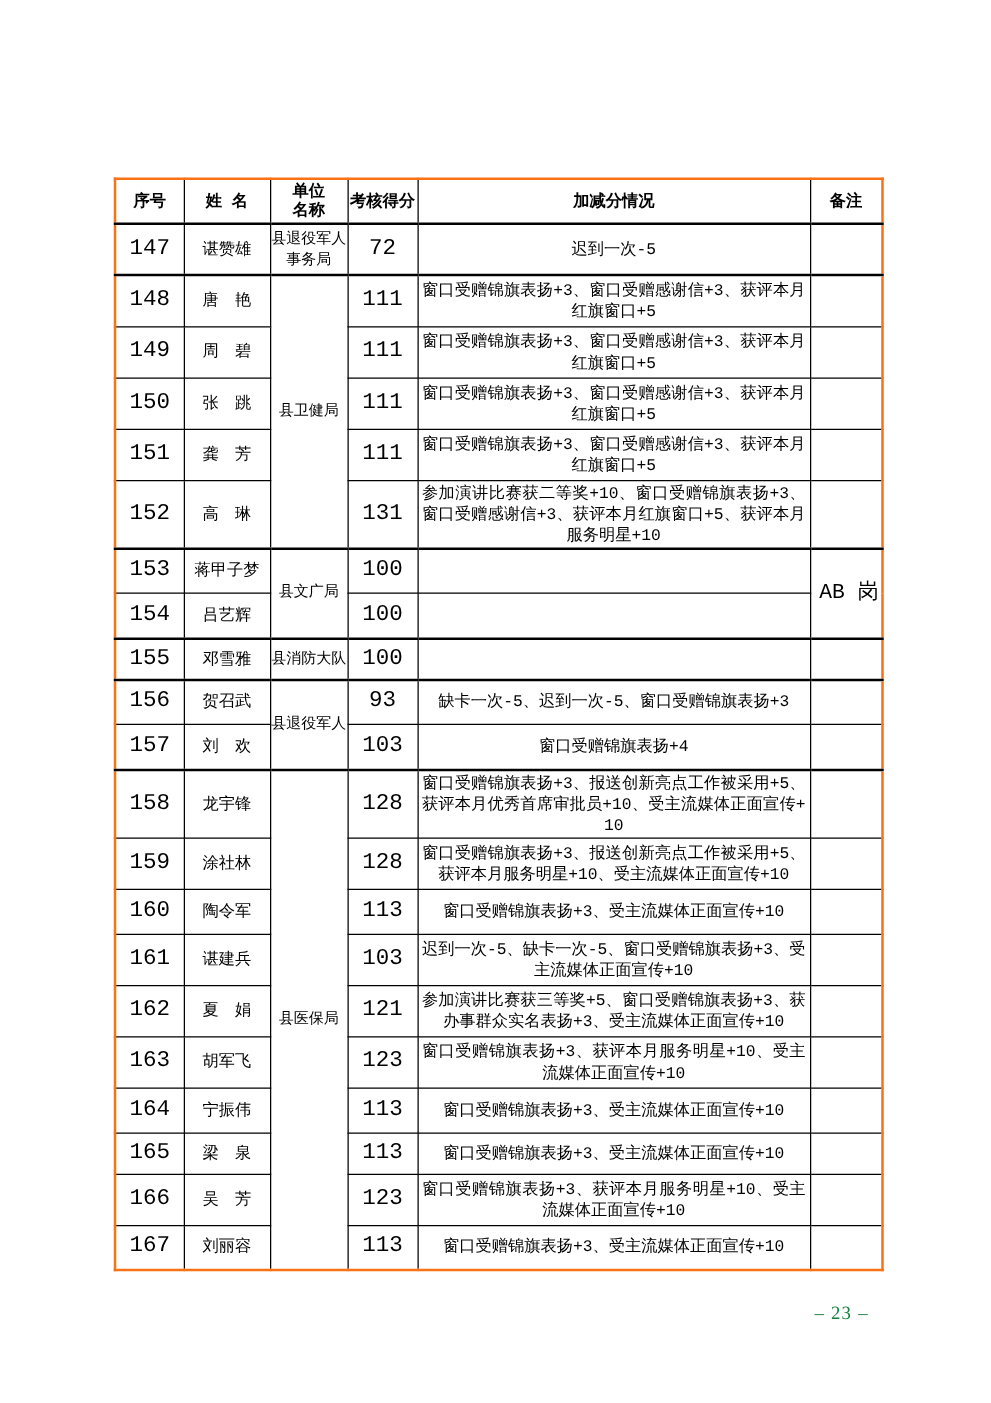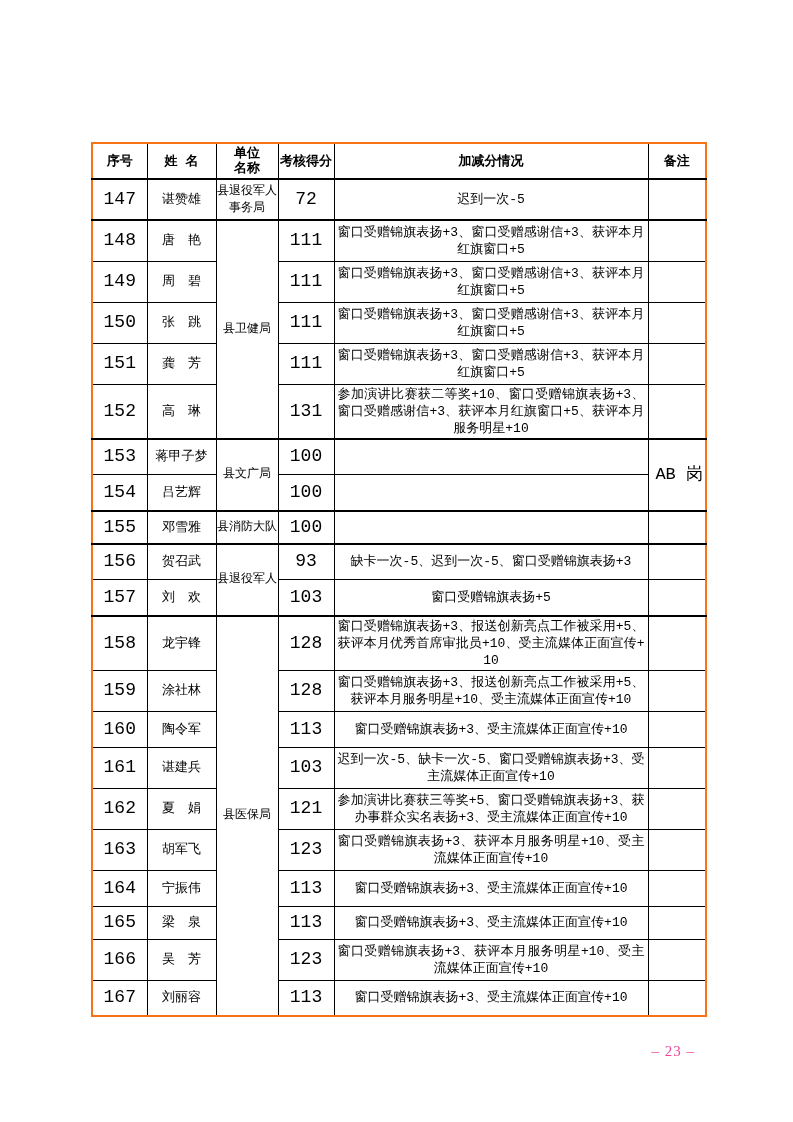--- a/index.html
+++ b/index.html
@@ -33,21 +33,21 @@
   tr.g td{border-top:2px solid #000;}
   td.unit{font-size:12px;padding:1px 0;white-space:pre-line;}
   td.adjust{
     text-align:justify;text-align-last:center;
     padding:1px 3px;
   }
   td.score,td.seq{font-size:18px;}
   td.remark{font-size:17px;text-align:right;}
   .pagenum{
     position:absolute;top:1043px;right:98px;
-    font-size:15px;letter-spacing:1px;color:#ec4899;
+    font-size:15px;letter-spacing:1px;color:#15803d;
   }
 </style>
 </head>
 <body>
 
 <div class="sheet">
 
   <table class="assess">
     <colgroup>
       <col style="width:55px">
@@ -141,21 +141,21 @@
         <td class="name">贺召武</td>
         <td class="unit" rowspan="2">县退役军人</td>
         <td class="score">93</td>
         <td class="adjust">缺卡一次-5、迟到一次-5、窗口受赠锦旗表扬+3</td>
         <td class="remark"></td>
       </tr>
       <tr class="r1">
         <td class="seq">157</td>
         <td class="name">刘　欢</td>
         <td class="score">103</td>
-        <td class="adjust">窗口受赠锦旗表扬+5</td>
+        <td class="adjust">窗口受赠锦旗表扬+4</td>
         <td class="remark"></td>
       </tr>
       <tr class="r2 g">
         <td class="seq">158</td>
         <td class="name">龙宇锋</td>
         <td class="unit" rowspan="10">县医保局</td>
         <td class="score">128</td>
         <td class="adjust">窗口受赠锦旗表扬+3、报送创新亮点工作被采用+5、获评本月优秀首席审批员+10、受主流媒体正面宣传+10</td>
         <td class="remark"></td>
       </tr>

